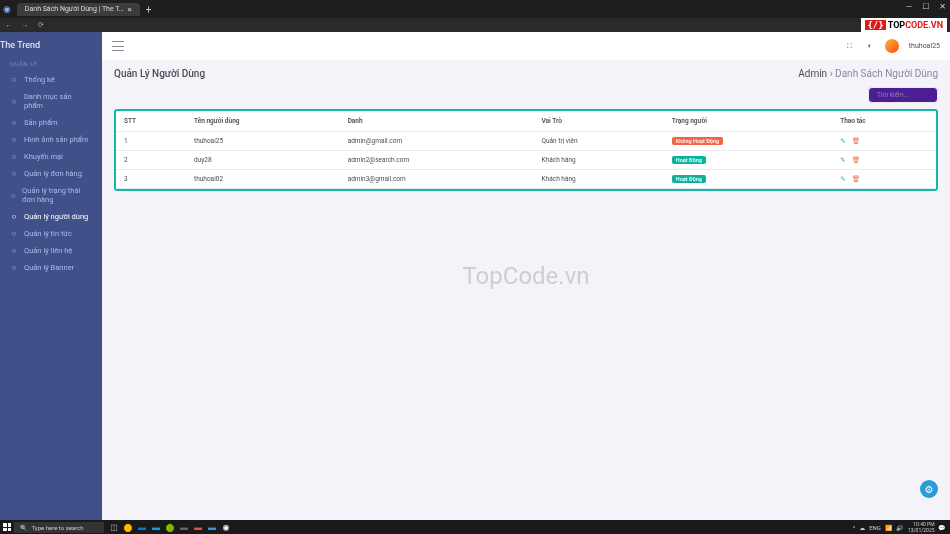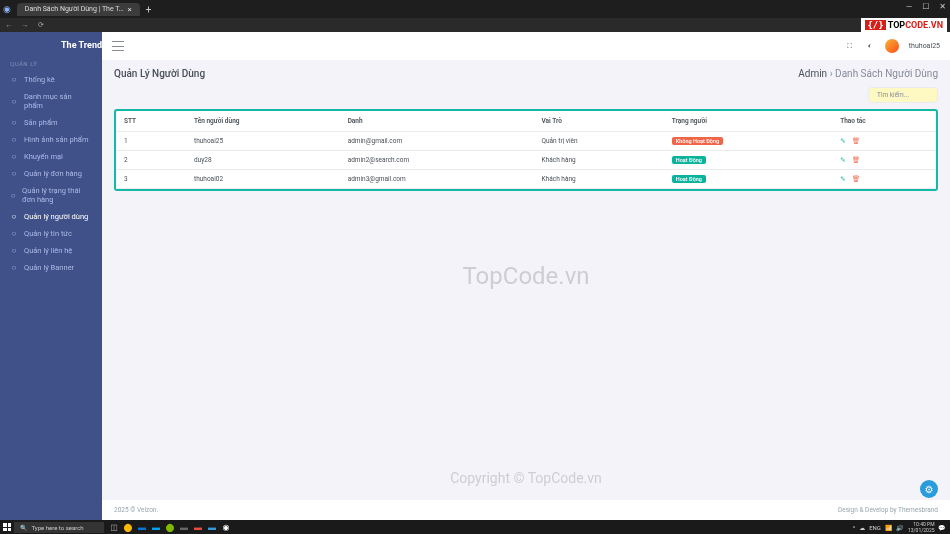--- a/index.html
+++ b/index.html
@@ -9,42 +9,42 @@
 .tab-bar{position:absolute;left:3px;top:0;display:flex;align-items:center;height:18px}
 .tab{background:#3c3c3c;padding:2px 8px;border-radius:4px 4px 0 0;display:flex;align-items:flex-start;gap:4px;font-size:7px;color:#ddd}
 .tab-close{font-size:8px}
 .tab-plus{margin-left:6px;color:#ccc;font-size:10px}
 .url-bar{position:absolute;left:0;top:18px;right:0;height:14px;background:#2a2a2a;display:flex;align-items:center;padding:0 4px;gap:6px;color:#aaa;font-size:7px}
 .url-input{background:#3a3a3a;border-radius:8px;padding:2px 8px;flex:0 0 auto;width:200px;color:#ccc}
 .nav-arrow{width:10px;text-align:center}
 
 .app{position:absolute;left:0;top:32px;right:0;bottom:14px;display:flex;background:#f3f3f9}
 .sidebar{width:102px;background:#405189;color:#abb9e8;padding-top:8px;font-size:7.5px}
-.brand{text-align:right;font-weight:700;font-size:9px;color:#fff;margin-bottom:10px}
+.brand{text-align:left;font-weight:400;font-size:9px;color:#fff;margin-bottom:10px}
 .side-label{padding:0 10px 4px;font-size:6px;color:#838fb9;letter-spacing:.5px}
 .side-item{padding:4px 10px;display:flex;align-items:center;gap:6px;cursor:pointer}
 .side-item.active{color:#fff}
 .side-icon{width:8px;height:8px;display:inline-flex;align-items:center;justify-content:center;font-size:8px}
 
 .main{flex:1;display:flex;flex-direction:column;position:relative}
 .topbar{height:28px;background:#fff;display:flex;align-items:center;padding:0 10px;justify-content:space-between}
 .hamburger{width:12px;height:10px;display:flex;flex-direction:column;justify-content:space-between;cursor:pointer}
 .hamburger span{height:1px;background:#878a99}
 .tb-right{display:flex;align-items:center;gap:10px;color:#495057;font-size:7px}
 .avatar{width:14px;height:14px;border-radius:50%;background:linear-gradient(135deg,#f7b733,#fc4a1a)}
 .tb-icon{width:10px;height:10px;display:inline-flex;align-items:center;justify-content:center}
 
 .page-head{padding:8px 12px;display:flex;justify-content:space-between;align-items:center}
 .page-title{font-size:10px;color:#495057;font-weight:500}
 .breadcrumb{font-size:10px;color:#878a99}
 .breadcrumb span:first-child{color:#495057}
 
 .content{padding:0 12px;flex:1}
 .search-right{display:flex;justify-content:flex-end;margin-bottom:6px}
-.search-box{background:#fef9c3;border:1px solid #e9ebec;border-radius:4px;padding:3px 8px;font-size:6.5px;color:#878a99;width:70px}
+.search-box{background:#4c1d95;border:1px solid #e9ebec;border-radius:4px;padding:3px 8px;font-size:6.5px;color:#878a99;width:70px}
 
 .card{background:#fff;border:2px solid #14b8a6;border-radius:3px}
 table{width:100%;border-collapse:collapse;font-size:6.5px;color:#495057}
 thead th{text-align:left;padding:6px 8px;font-weight:600;border-bottom:1px solid #e9ebec}
 tbody td{padding:5px 8px;border-bottom:1px solid #e9ebec}
 .badge{display:inline-block;padding:1px 4px;border-radius:2px;font-size:5.5px;font-weight:500;color:#fff}
 .badge-danger{background:#f06548}
 .badge-success{background:#0ab39c}
 .actions{display:flex;gap:6px}
 .a-edit{color:#0ab39c;cursor:pointer}
@@ -232,26 +232,21 @@
                     <span class="a-del">🗑</span>
                   </div>
                 </td>
               </tr>
             </tbody>
         </table>
       </div>
     </div>
 
     <div class="watermark">TopCode.vn</div>
-    <div class="watermark2">Copyright © TopCode.vn</div>
-
-    <div class="footer">
-      <span>2025 © Velzon.</span>
-      <span>Design &amp; Develop by Themesbrand</span>
-    </div>
+
 
     <div class="fab">⚙</div>
   </div>
 </div>
 
 <div class="taskbar">
   <div class="tb-start">
       <div class="win-logo">
         <span></span>
         <span></span>

